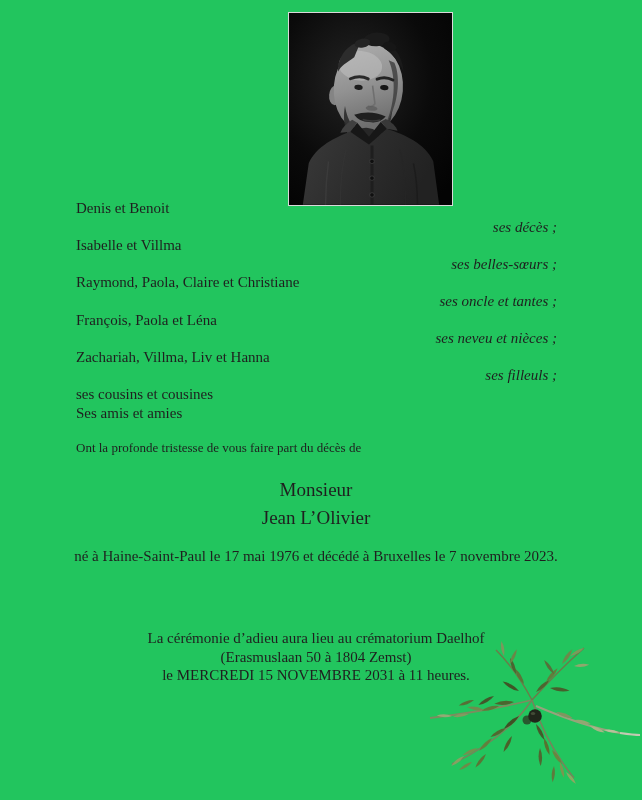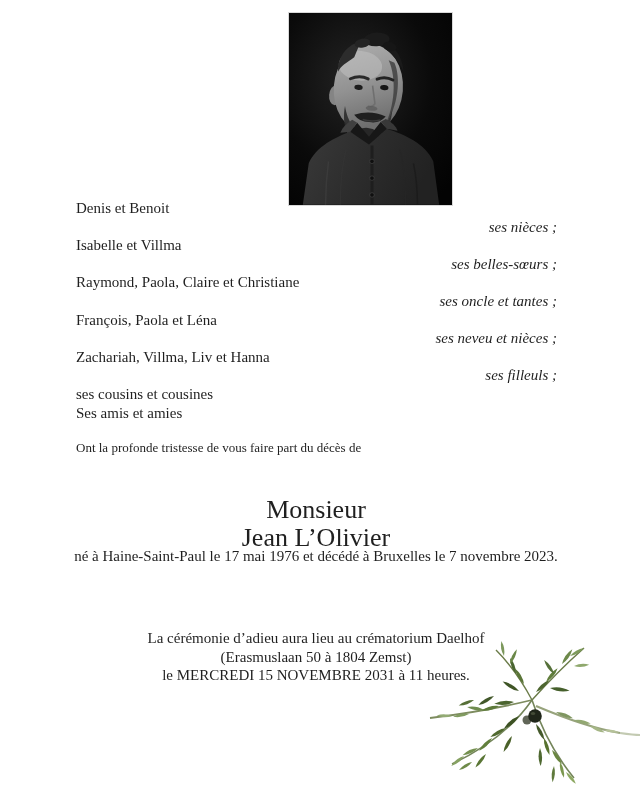--- a/index.html
+++ b/index.html
@@ -6,21 +6,21 @@
     margin: 0;
     padding: 0;
     background: #888;
     font-family: "Liberation Serif", "DejaVu Serif", serif;
   }
   #canvas {
     position: relative;
     width: 642px;
     height: 800px;
     margin: 0 auto;
-    background: #ffffff;
+    background: #22c55e;
     overflow: hidden;
     color: #1f1f1f;
   }
   
   .photo-frame {
     position: absolute;
     left: 288px;
     top: 12px;
     width: 165px;
     height: 194px;
@@ -51,21 +51,21 @@
     line-height: 18.6px;
   }
 
   
   .center-block {
     position: absolute;
     left: 0;
     width: 632px;
     text-align: center;
   }
-  .name-block   { top: 496px; font-size: 26px; line-height: 27.5px; }
+  .name-block   { top: 476px; font-size: 19px; line-height: 27.5px; }
   .dates-block  { top: 547px; font-size: 15px; line-height: 19px; }
   .ceremony-block { top: 584px; font-size: 15px; line-height: 18.7px; margin-top: 45px; }
   .meeting-block  { top: 658px; font-size: 15px; line-height: 19px; }
 
   
   .branch {
     position: absolute;
     left: 424px;
     top: 636px;
     width: 218px;
@@ -130,21 +130,21 @@
       <circle cx="84" cy="184" r="2.3" fill="#0f0f0f" stroke="#4d4d4d" stroke-width="0.6"></circle>
       <path d="M40,150 C38,165 37,180 37,194" stroke="#3e3e3e" stroke-width="1.5" fill="none" opacity="0.7"></path>
       <path d="M126,152 C129,166 130,180 130,194" stroke="#1a1a1a" stroke-width="1.5" fill="none" opacity="0.8"></path>
       <path d="M58,138 C54,152 52,170 52,194" stroke="#353535" stroke-width="1.2" fill="none" opacity="0.6"></path>
       <path d="M112,138 C116,152 118,170 118,194" stroke="#262626" stroke-width="1.2" fill="none" opacity="0.6"></path>
     </svg>
   </div>
 
   <div class="family">
     <div class="row-left">Denis et Benoit</div>
-    <div class="row-right">ses nièces ;</div>
+    <div class="row-right">ses décès ;</div>
     <div class="row-left">Isabelle et Villma</div>
     <div class="row-right">ses belles-sœurs ;</div>
     <div class="row-left">Raymond, Paola, Claire et Christiane</div>
     <div class="row-right">ses oncle et tantes ;</div>
     <div class="row-left">François, Paola et Léna</div>
     <div class="row-right">ses neveu et nièces ;</div>
     <div class="row-left">Zachariah, Villma, Liv et Hanna</div>
     <div class="row-right">ses filleuls ;</div>
     <div class="row-left">ses cousins et cousines</div>
     <div class="row-left">Ses amis et amies</div>

